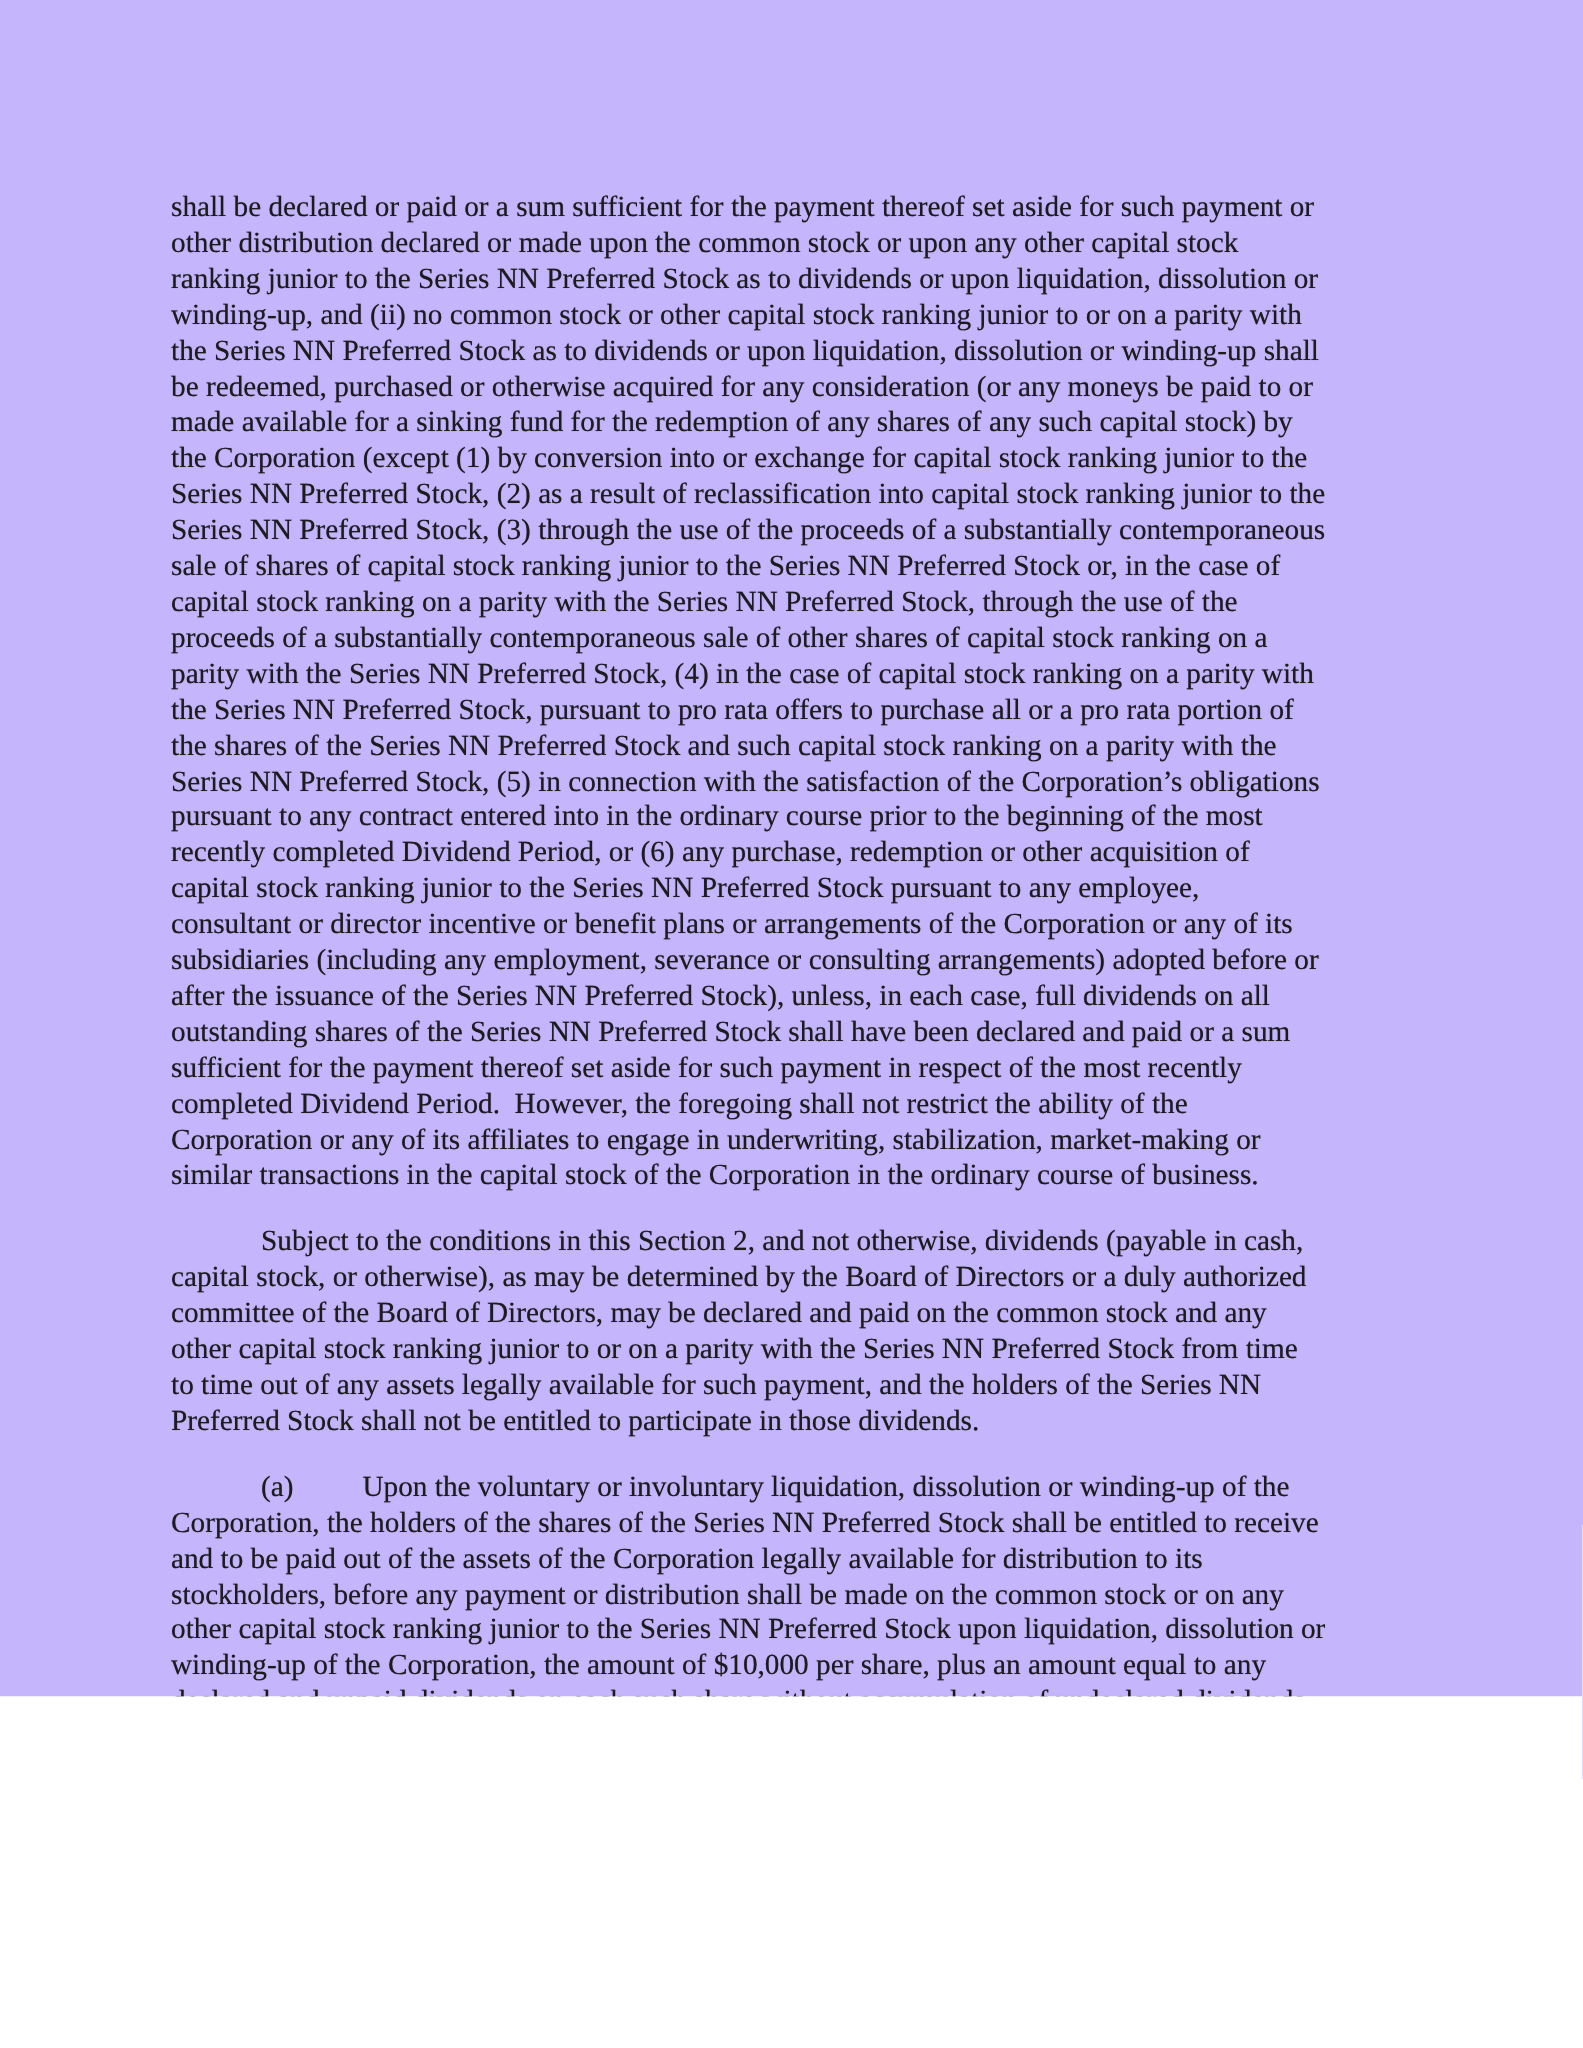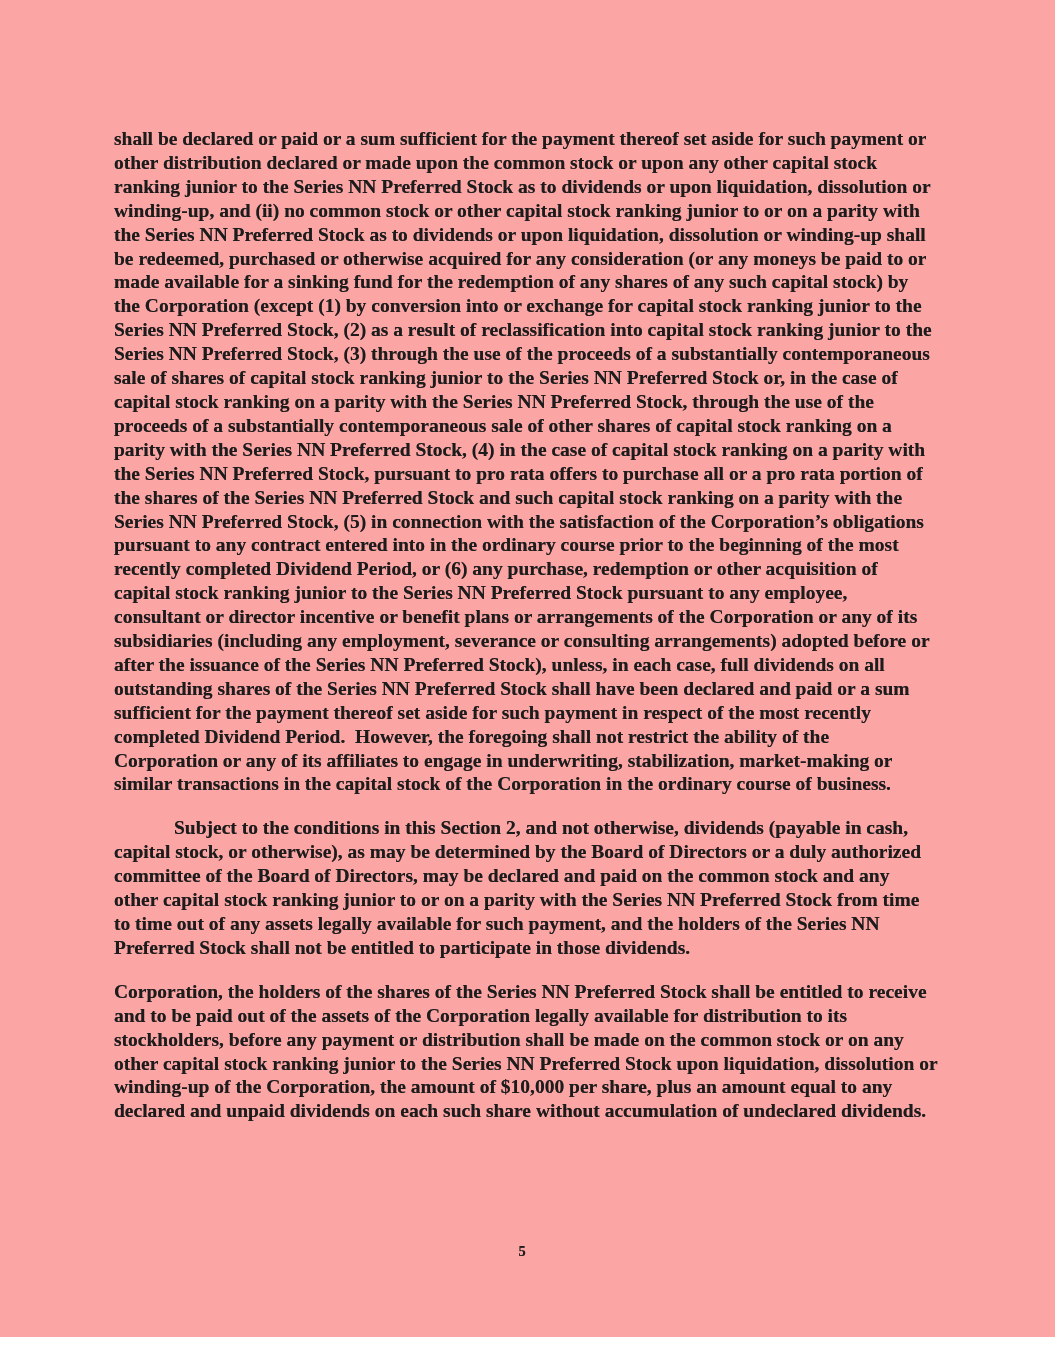--- a/index.html
+++ b/index.html
@@ -4,26 +4,25 @@
 <title>Document</title>
 <style>
   html, body {
     margin: 0;
     padding: 0;
     background: #ffffff;
   }
   .page {
     position: relative;
     width: 1055px;
-    height: 1337px;
-    background: #fca5a5;
+    height: 1131px;
+    background: #c4b5fd;
     overflow: hidden;
     font-family: "Liberation Serif", "DejaVu Serif", serif;
     color: #1c1c1c;
-    font-weight: bold;
   }
   .content {
     position: absolute;
     left: 114px;
     top: 127px;
     width: 832px;
     font-size: 19.5px;
     line-height: 23.9px;
     text-shadow: 0 0 0.5px rgba(20,20,20,0.6);
   }
@@ -108,20 +107,21 @@
 
     <div class="para prelines indent-first">Subject to the conditions in this Section 2, and not otherwise, dividends (payable in cash,
 capital stock, or otherwise), as may be determined by the Board of Directors or a duly authorized
 committee of the Board of Directors, may be declared and paid on the common stock and any
 other capital stock ranking junior to or on a parity with the Series NN Preferred Stock from time
 to time out of any assets legally available for such payment, and the holders of the Series NN
 Preferred Stock shall not be entitled to participate in those dividends.</div>
 
 
     <div class="para">
+      <div class="pa-first-line"><span>(a)</span><span class="tab-gap-pa"></span><span>Upon the voluntary or involuntary liquidation, dissolution or winding-up of the</span></div>
       <div class="prelines">Corporation, the holders of the shares of the Series NN Preferred Stock shall be entitled to receive
 and to be paid out of the assets of the Corporation legally available for distribution to its
 stockholders, before any payment or distribution shall be made on the common stock or on any
 other capital stock ranking junior to the Series NN Preferred Stock upon liquidation, dissolution or
 winding-up of the Corporation, the amount of $10,000 per share, plus an amount equal to any
 declared and unpaid dividends on each such share without accumulation of undeclared dividends.</div>
     </div>
 
   </div>
 

